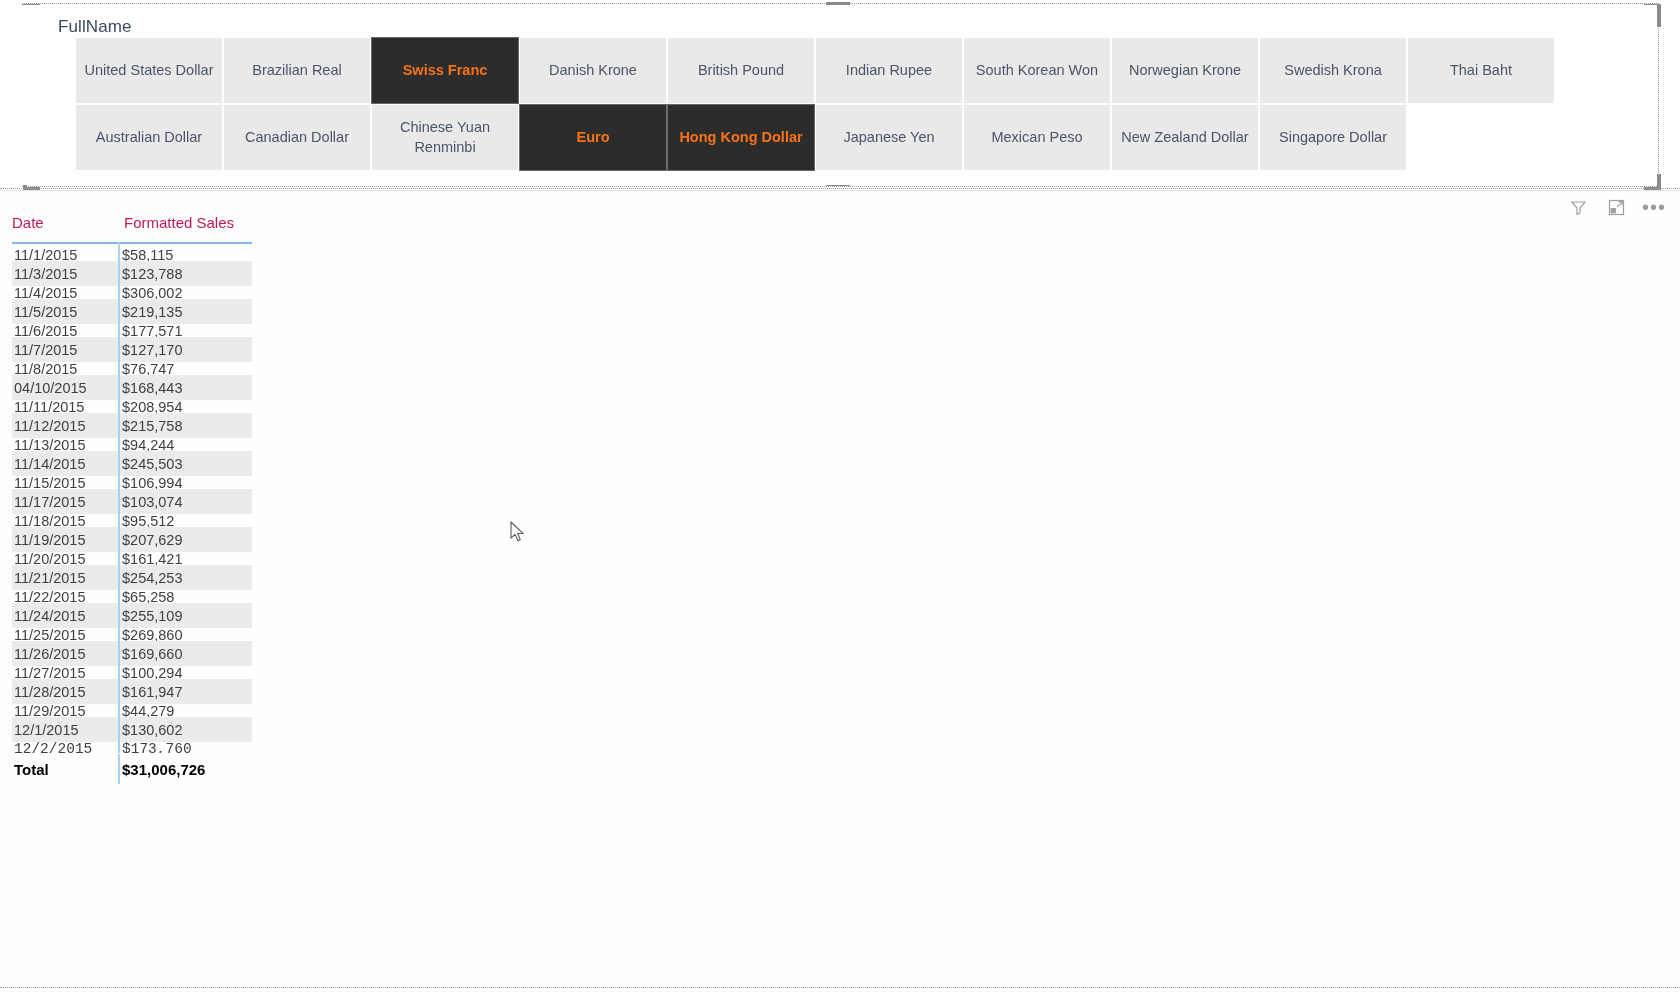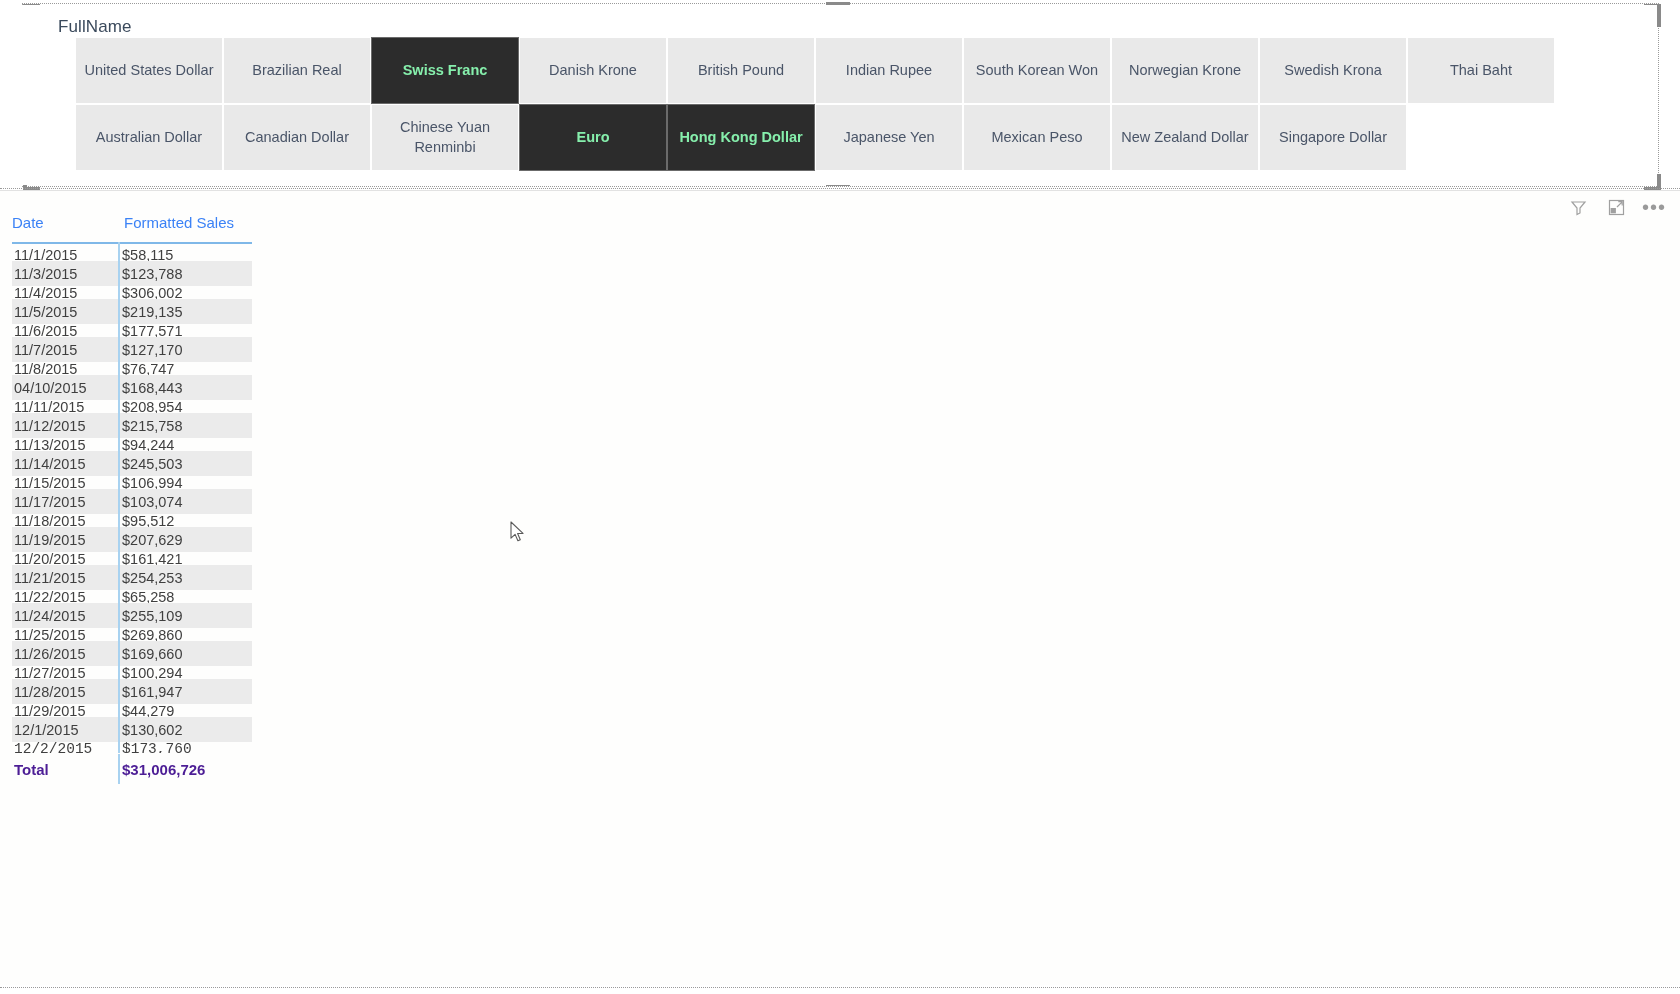--- a/index.html
+++ b/index.html
@@ -97,21 +97,21 @@
     justify-content: center;
     text-align: center;
     font-size: 14.5px;
     line-height: 1.35;
     padding: 16px 6px;
     cursor: pointer;
     user-select: none;
   }
   .tile.selected {
     background: #2c2c2c;
-    color: #86efac;
+    color: #f97316;
     font-weight: 600;
     box-shadow: 0 0 0 1px #6b6b6b;
   }
   .tile.blank {
     background: transparent;
     cursor: default;
   }
 
   
   #table-visual {
@@ -176,21 +176,21 @@
     top: 20px;
     width: 260px;
   }
   .th-row {
     display: flex;
     height: 32px;
     align-items: flex-start;
   }
   .th {
     font-size: 15px;
-    color: #3b82f6;
+    color: #be185d;
     font-weight: 400;
     padding-top: 4px;
   }
   .th.date-col { width: 106px; }
   .th.sales-col { width: 140px; padding-left: 6px; }
 
   #header-rule {
     width: 240px;
     height: 2px;
     background: #7fb8e8;
@@ -229,21 +229,21 @@
   #clipped-row .cell { height: 24.3px; }
 
   #total-row {
     display: flex;
     height: 30px;
     align-items: center;
     margin-top: 1px;
   }
   #total-row .cell {
     font-weight: bold;
-    color: #4c1d95;
+    color: #000000;
     font-size: 15px;
     height: 30px;
   }
 
   
   #mouse-cursor {
     position: absolute;
     left: 510px;
     top: 521px;
     width: 16px;

